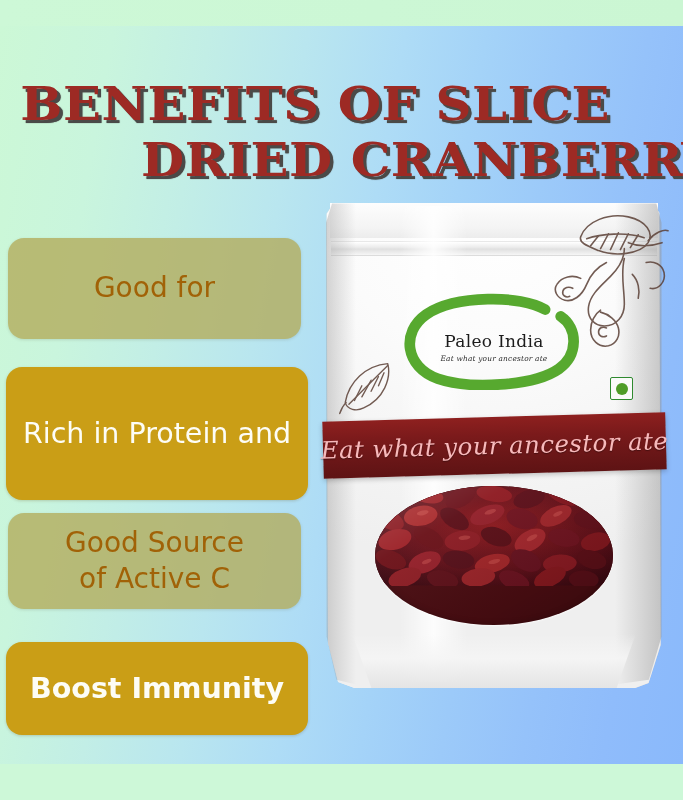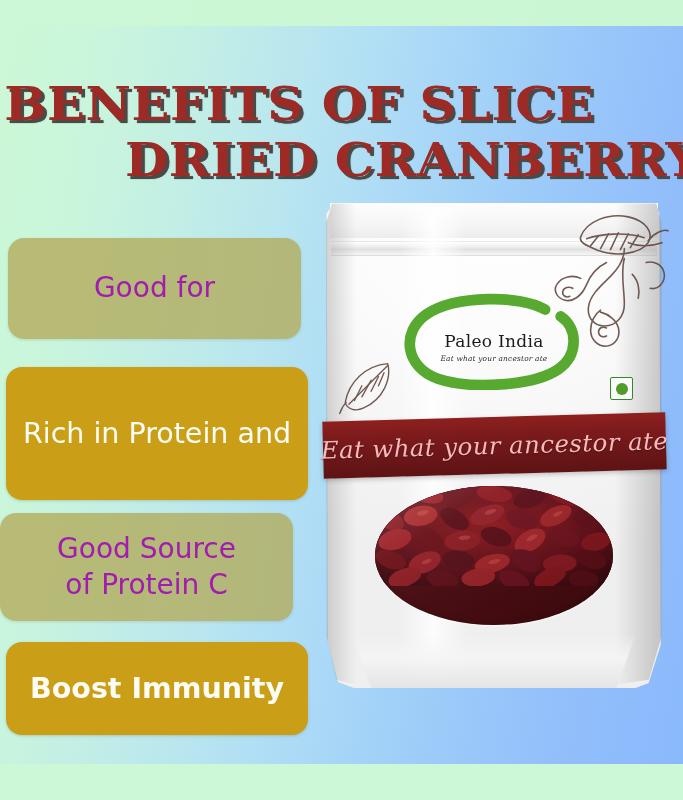--- a/index.html
+++ b/index.html
@@ -37,21 +37,21 @@
     position:absolute; left:0; right:0; top:0; height:26px;
     background:linear-gradient(95deg,#cdf8d7 0%,#ccf7d5 55%,#cbf6d3 100%);
   }
   .bg-bottom {
     position:absolute; left:0; right:0; bottom:0; height:36px;
     background:#cdf8d8;
   }
 
   
   .title-block {
-    position:absolute; left:0; top:76px; width:620px;
+    position:absolute; left:16px; top:76px; width:620px;
     text-align:left;
     z-index:6;
   }
   .title-line {
     font-family:"DejaVu Serif", serif;
     font-weight:700;
     font-size:47px;
     line-height:1.20;
     letter-spacing:0.5px;
     color:#9d2a24;
@@ -77,33 +77,33 @@
   .benefit .btxt {
     font-family:"DejaVu Sans", sans-serif;
     font-weight:400;
     line-height:1.30;
     display:block;
   }
   .benefit.light {
     background:rgba(178,170,88,0.78);
     box-shadow:0 1px 3px rgba(90,90,60,0.18);
   }
-  .benefit.light .btxt { color:#a21caf; }
+  .benefit.light .btxt { color:#a16207; }
   .benefit.solid {
     background:#ca9e16;
     box-shadow:0 1px 3px rgba(90,70,10,0.22);
     margin-top:7px;
   }
   .benefit.solid .btxt { color:#fdfdf6; }
 
   #benefit-1 { left:8px;  top:238px; width:293px; height:101px; }
   #benefit-1 .btxt { font-size:28px; }
   #benefit-2 { left:6px;  top:360px; width:302px; height:133px; }
   #benefit-2 .btxt { font-size:28.5px; }
-  #benefit-3 { left:0;  top:513px; width:293px; height:108px; }
+  #benefit-3 { left:8px;  top:513px; width:293px; height:96px; }
   #benefit-3 .btxt { font-size:28px; }
   #benefit-4 { left:6px;  top:635px; width:302px; height:93px; }
   #benefit-4 .btxt { font-size:28.5px;font-weight:bold; }
 
   
   #package {
     position:absolute;
     left:326px; top:196px;
     width:336px; height:496px;
     z-index:4;
@@ -266,21 +266,21 @@
 
   <div class="benefit solid" id="benefit-2">
     <span class="btxt">
       <span>Rich in Protein and</span><br>
     </span>
   </div>
 
   <div class="benefit light" id="benefit-3">
     <span class="btxt">
       <span>Good Source</span><br>
-      <span>of Protein C</span>
+      <span>of Active C</span>
     </span>
   </div>
 
   <div class="benefit solid" id="benefit-4">
     <span class="btxt">
       <span>Boost Immunity</span>
     </span>
   </div>
 
   <div id="package">

